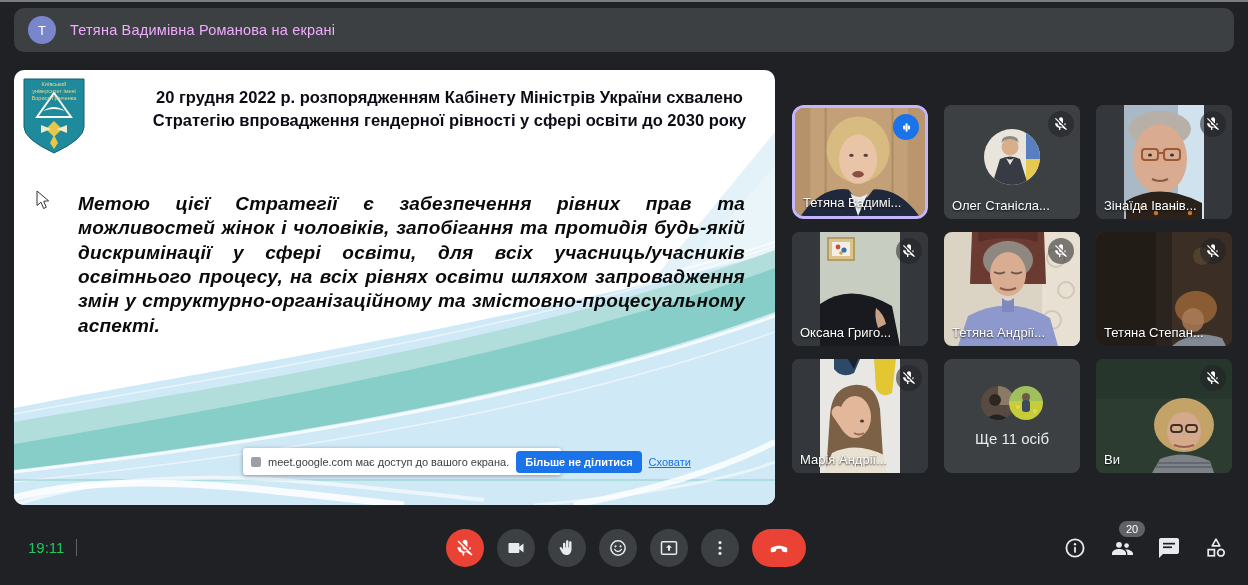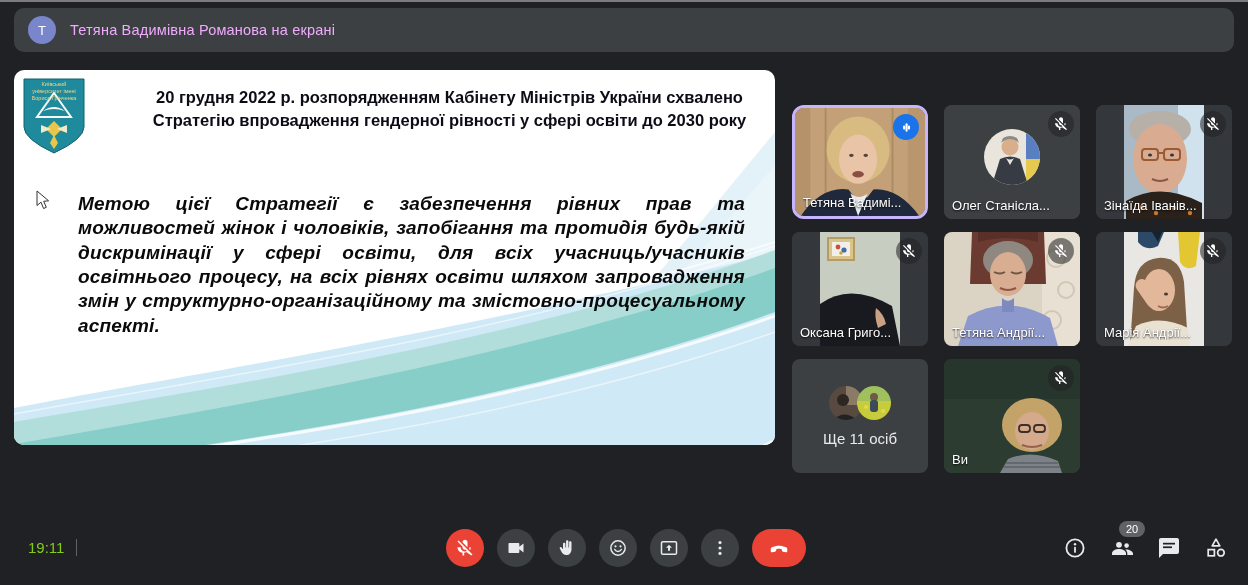--- a/index.html
+++ b/index.html
@@ -21,21 +21,21 @@
   }
   .banner .avatar {
     width:28px; height:28px; border-radius:50%; background:#7986cb;
     display:flex; align-items:center; justify-content:center;
     color:#fff; font-size:13px;
   }
   .banner .banner-text { font-size:14.5px; color:#f0abfc; letter-spacing:.2px; }
 
   
   .slide {
-    position:absolute; left:14px; top:70px; width:761px; height:375px;
+    position:absolute; left:14px; top:70px; width:761px; height:435px;
     background:#ffffff; border-radius:10px; overflow:hidden;
   }
   .slide-waves { position:absolute; inset:0; }
   .slide-logo { position:absolute; left:7px; top:7px; width:66px; height:78px; }
   .slide-logo-text {
     position:absolute; left:12px; top:11px; width:56px;
     font-size:5.5px; line-height:1.25; text-align:center; color:#f0d589;
   }
   .slide-title {
     position:absolute; left:128px; right:18px; top:16px;
@@ -90,21 +90,21 @@
     gap:9px;
     text-align:center;
   }
   .overflow-avatars { display:flex; }
   .overflow-avatars svg + svg { margin-left:-8px; }
   .overflow-label { font-size:15px; color:#e8eaed; }
 
   
   .meet-info {
     position:absolute; left:28px; top:539px;
-    display:flex; align-items:center; gap:12px; font-size:15px; color:#84cc16;
+    display:flex; align-items:center; gap:12px; font-size:15px; color:#22c55e;
   }
   .meet-info .divider { width:1px; height:17px; background:#5f6368; }
 
   .controls { position:absolute; left:446px; top:529px; display:flex; align-items:center; gap:13px; }
   .ctl {
     width:38px; height:38px; border-radius:50%; background:#3c4043; border:none;
     display:flex; align-items:center; justify-content:center; cursor:pointer; padding:0;
   }
   .ctl.danger { background:#ea4335; }
   .ctl.end { width:54px; border-radius:19px; }
@@ -170,20 +170,26 @@
   </svg>
   <div class="slide-logo-text">Київський університет імені Бориса Грінченка</div>
 
   <div class="slide-title">20 грудня 2022 р. розпорядженням Кабінету Міністрів України схвалено Стратегію впровадження гендерної рівності у сфері освіти до 2030 року</div>
   <div class="slide-body">Метою цієї Стратегії є забезпечення рівних прав та можливостей жінок і чоловіків, запобігання та протидія будь-якій дискримінації у сфері освіти, для всіх учасниць/учасників освітнього процесу, на всіх рівнях освіти шляхом запровадження змін у структурно-організаційному та змістовно-процесуальному аспекті.</div>
 
   <svg class="cursor" width="14" height="20" viewBox="0 0 14 20">
     <path d="M1 1 L1 15.5 L5 12.2 L7.6 18.5 L10.3 17.3 L7.7 11.3 L12.6 10.8 Z" fill="#fff" stroke="#333" stroke-width="1"></path>
   </svg>
 
+  <div class="share-notice">
+    <span class="share-icon"></span>
+    <span>meet.google.com має доступ до вашого екрана.</span>
+    <button class="stop-share-btn">Більше не ділитися</button>
+    <a class="hide-link" href="#">Сховати</a>
+  </div>
 </div>
 
 <div class="grid">
 
   <div class="tile speaking">
     <svg class="tile-art" viewBox="0 0 136 114" preserveAspectRatio="none">
       <rect width="136" height="114" fill="#c4a078"></rect>
       <rect width="16" height="114" fill="#b6926a"></rect>
       <rect x="118" width="18" height="114" fill="#ba966e"></rect>
       <line x1="32" y1="0" x2="32" y2="114" stroke="#ab8c62" stroke-width="2"></line>
@@ -292,20 +298,37 @@
       <path d="M58 66 Q64 72 70 66 L70 80 L58 80 Z" fill="#7e89bd"></path>
     </svg>
     <div class="tile-badge">
       <svg width="16" height="16" viewBox="0 0 24 24">
           <use href="#mic-off"></use>
         </svg>
     </div>
     <span class="tile-name">Тетяна Андрії...</span>
   </div>
 
+  <div class="tile">
+    <svg class="tile-art" viewBox="0 0 136 114" preserveAspectRatio="none">
+      <rect width="136" height="114" fill="#221c17"></rect>
+      <rect x="68" width="68" height="114" fill="#3a2e25"></rect>
+      <rect x="60" width="16" height="114" fill="#2b231d"></rect>
+      <circle cx="106" cy="24" r="9" fill="#52412f"></circle>
+      <ellipse cx="100" cy="76" rx="21" ry="17" fill="#8a5c34"></ellipse>
+      <ellipse cx="97" cy="88" rx="11" ry="12" fill="#a87a58" opacity="0.85"></ellipse>
+      <path d="M76 114 Q96 96 126 106 L130 114 Z" fill="#93a0b0" opacity="0.8"></path>
+    </svg>
+    <div class="tile-badge">
+      <svg width="16" height="16" viewBox="0 0 24 24">
+          <use href="#mic-off"></use>
+        </svg>
+    </div>
+    <span class="tile-name">Тетяна Степан...</span>
+  </div>
 
   <div class="tile">
     <svg class="tile-art" viewBox="0 0 136 114" preserveAspectRatio="none">
       <rect width="136" height="114" fill="#34383c"></rect>
       <rect x="28" width="80" height="114" fill="#e9e7e3"></rect>
       <path d="M82 0 L104 0 L100 34 Q90 40 84 30 Z" fill="#e2c733"></path>
       <path d="M42 0 L68 0 L62 14 Q50 20 42 10 Z" fill="#2c4a68"></path>
       <path d="M56 0 L66 0 L62 10 Z" fill="#16222e"></path>
       <path d="M38 56 Q40 28 62 26 Q84 24 88 50 L92 114 L34 114 Z" fill="#7d6147"></path>
       <ellipse cx="63" cy="58" rx="16" ry="21" fill="#e3b79a"></ellipse>

